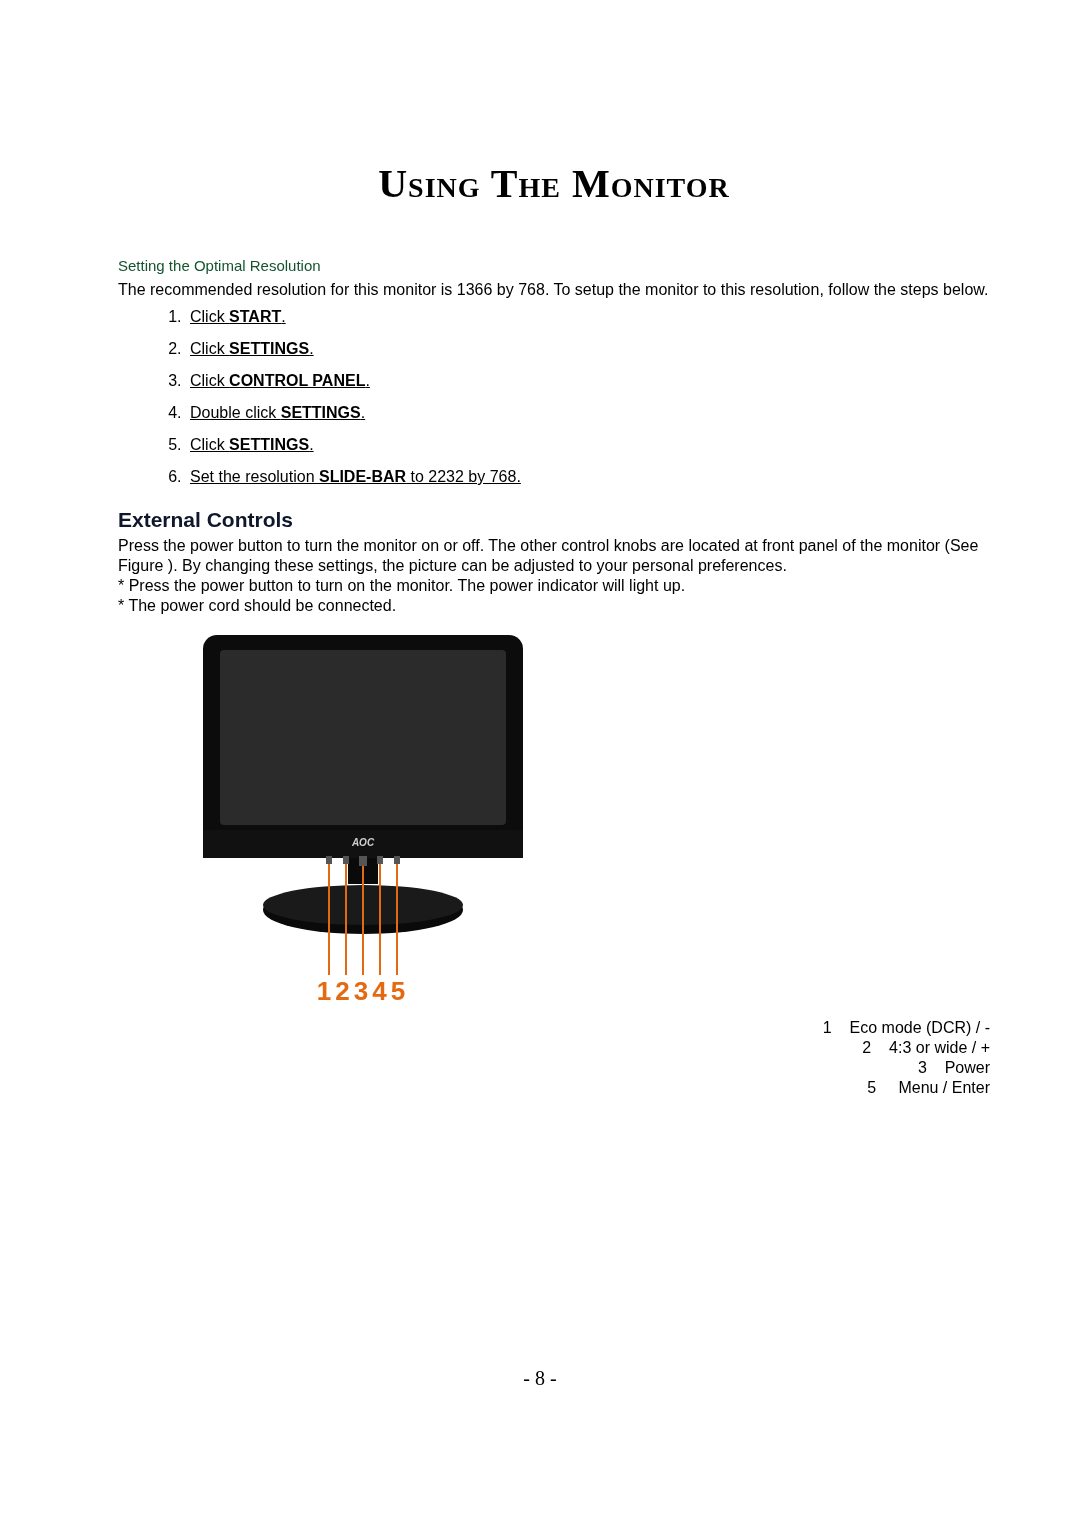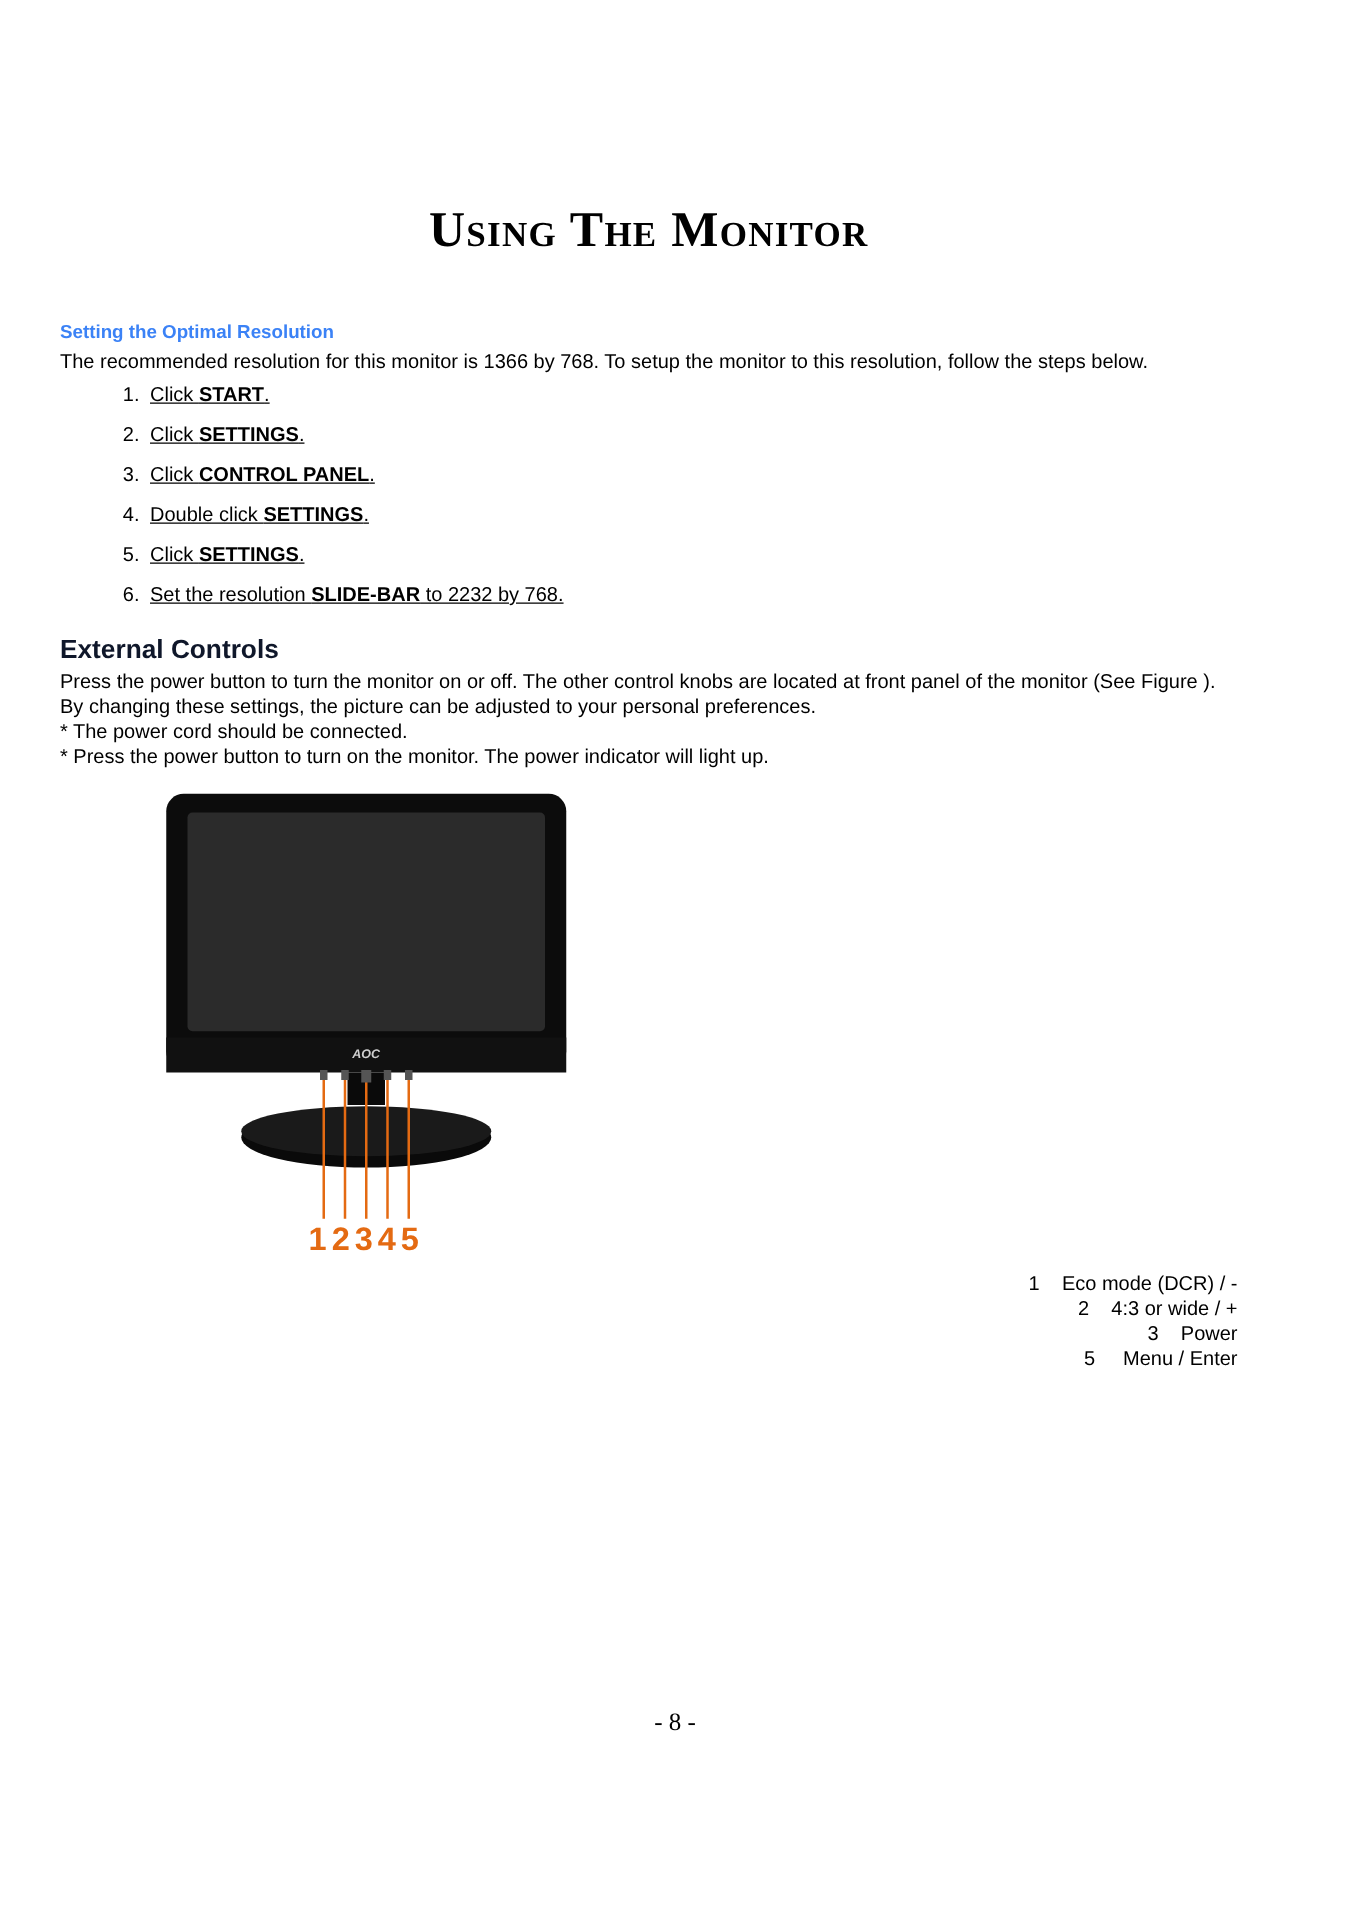--- a/index.html
+++ b/index.html
@@ -8,35 +8,35 @@
     background: #fff;
     width: 1080px;
     height: 1527px;
     font-family: Arial, Helvetica, sans-serif;
     color: #000;
   }
   .page {
     box-sizing: border-box;
     width: 1080px;
     height: 1470px;
-    padding: 140px 90px 0 48px;
+    padding: 140px 90px 0 118px;
     position: relative;
   }
   h1.title {
     font-family: "Times New Roman", Times, serif;
     font-variant: small-caps;
     font-size: 40px;
     font-weight: bold;
     text-align: center;
     letter-spacing: 1px;
     margin: 20px 0 50px 0;
   }
   .sub-red {
-    color: #3b82f6;
-    font-weight: bold;
+    color: #14532d;
+    font-weight: normal;
     font-size: 15px;
     margin: 0 0 6px 0;
   }
   .h2-red {
     color: #0f172a;
     font-weight: bold;
     font-size: 21px;
     margin: 22px 0 4px 0;
   }
   p.body {
@@ -95,22 +95,22 @@
     <li><span>Click </span><b>START</b><span>.</span></li>
     <li><span>Click </span><b>SETTINGS</b><span>.</span></li>
     <li><span>Click </span><b>CONTROL PANEL</b><span>.</span></li>
     <li><span>Double click </span><b>SETTINGS</b><span>.</span></li>
     <li><span>Click </span><b>SETTINGS</b><span>.</span></li>
     <li><span>Set the resolution </span><b>SLIDE-BAR</b><span> to 2232 by 768.</span></li>
   </ol>
 
   <div class="h2-red">External Controls</div>
   <p class="body" style="margin-bottom:0">Press the power button to turn the monitor on or off. The other control knobs are located at front panel of the monitor (See Figure ). By changing these settings, the picture can be adjusted to your personal preferences.</p>
+  <div class="notes">* Press the power button to turn on the monitor. The power indicator will light up.</div>
   <div class="notes">* The power cord should be connected.</div>
-  <div class="notes">* Press the power button to turn on the monitor. The power indicator will light up.</div>
 
   <div class="figure-wrap">
     <svg class="monitor" width="330" height="380" viewBox="0 0 330 380">
 
       <rect x="5" y="5" width="320" height="220" rx="14" ry="14" fill="#0c0c0c"></rect>
 
       <rect x="22" y="20" width="286" height="175" rx="4" ry="4" fill="#2b2b2b"></rect>
 
       <rect x="5" y="200" width="320" height="28" fill="#111"></rect>
 

